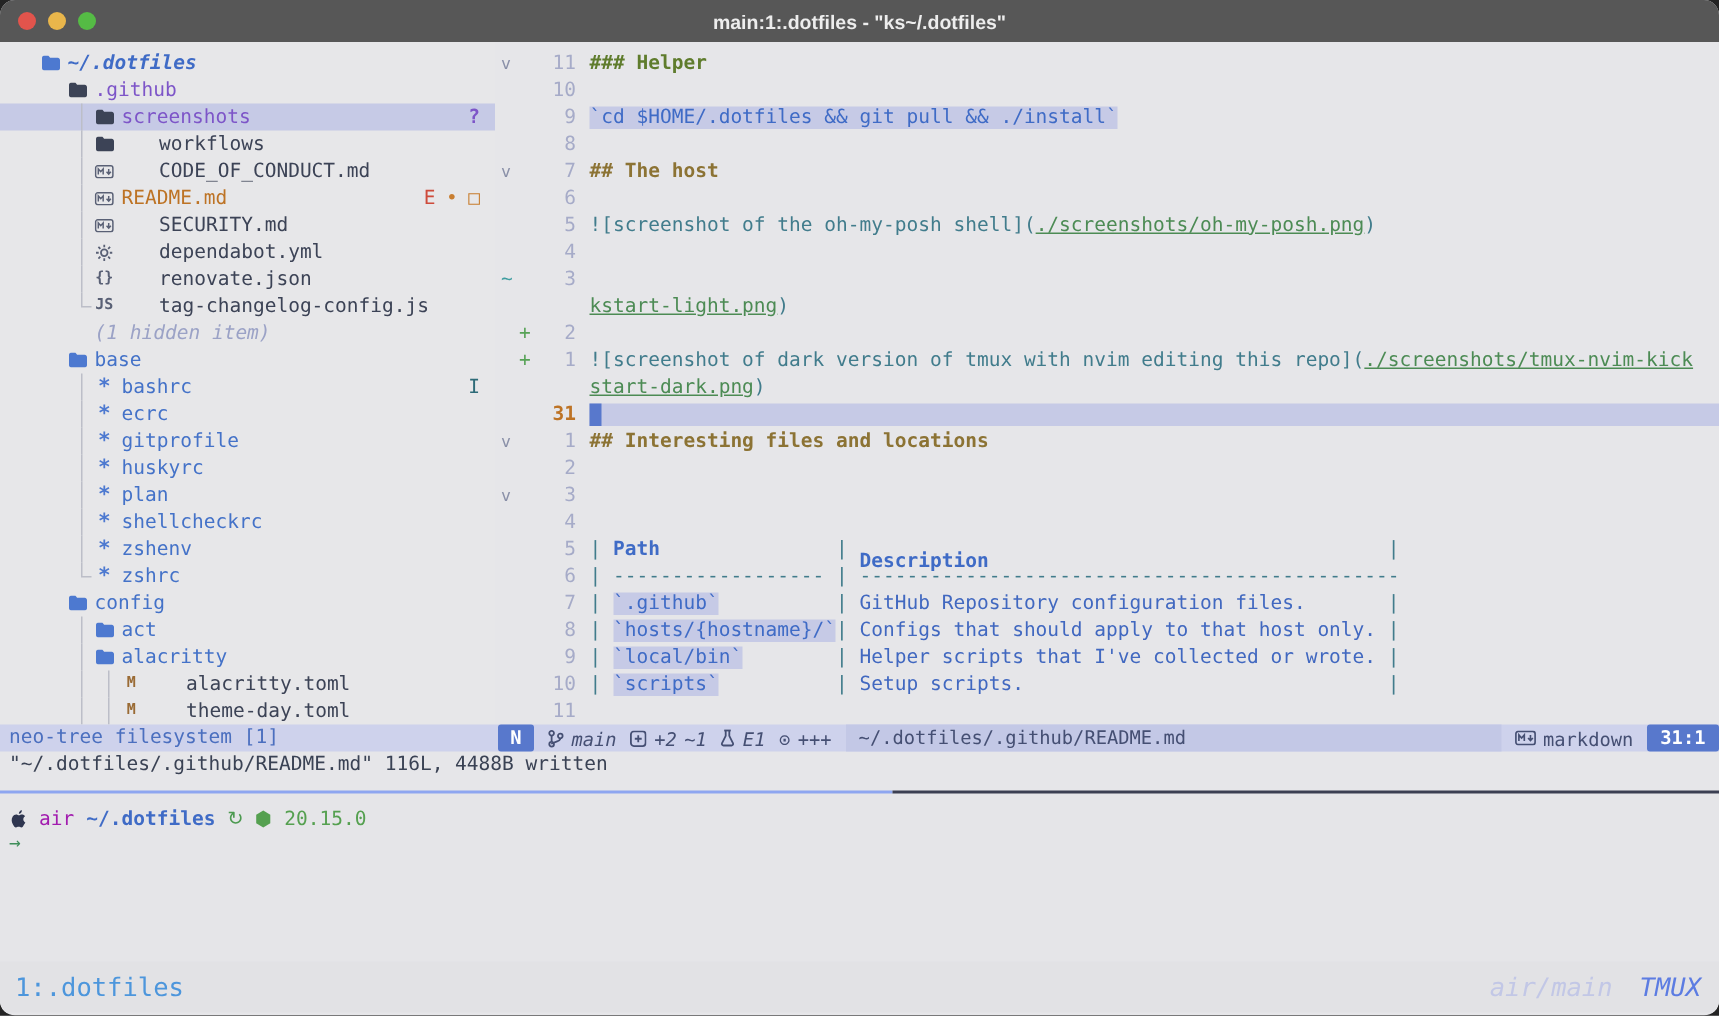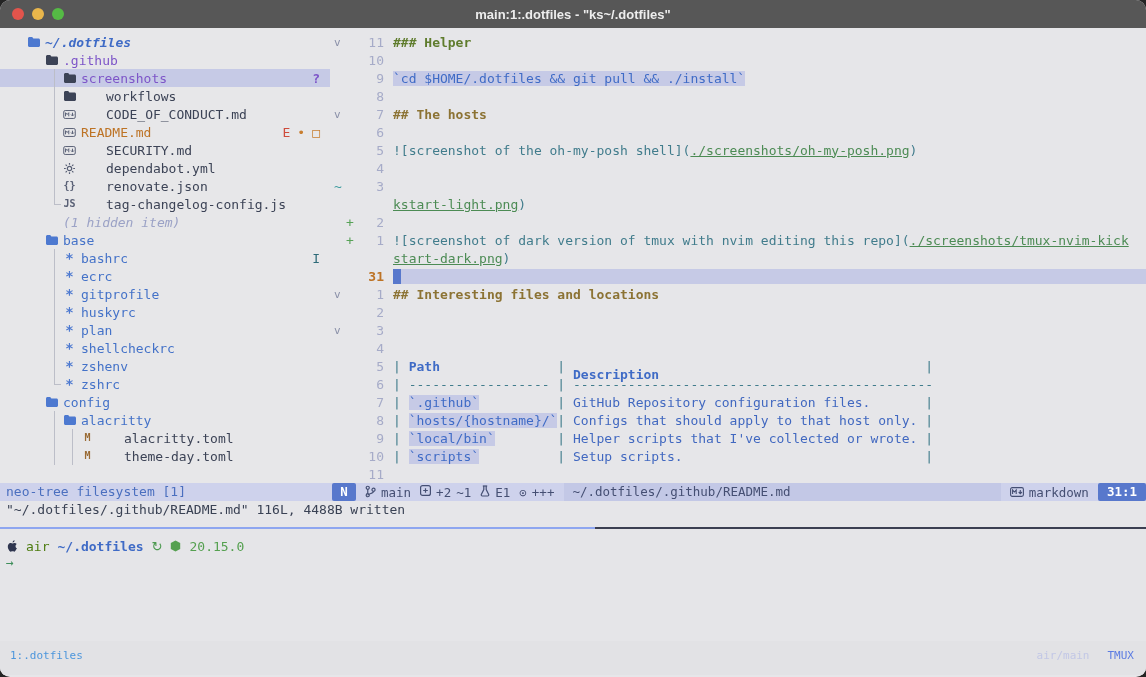--- a/index.html
+++ b/index.html
@@ -53,41 +53,41 @@
   .c-md{color:#417C8C;}
   .c-link{color:#4C8B54;text-decoration:underline;}
   .c-code{color:#3F6BC6;background:#C6CAE6;}
   .c-pipe,.c-sep{color:#417C8C;}
   .c-th{color:#3F6BC6;font-weight:bold;}
   .c-desc{color:#4168C0;}
   .cell{display:inline-block;white-space:pre;}
   
   .statusline{height:18px;flex:none;background:#CED2EC;display:flex;align-items:center;color:#454F73;font-size:12.5px;}
   .mode{width:24px;height:18px;flex:none;background:#5878CC;color:#fff;font-weight:bold;text-align:center;line-height:18px;border-radius:2px;margin-left:2px;}
-  .slgroup{display:flex;align-items:flex-start;gap:5px;margin-left:9px;flex:none;white-space:pre;}
+  .slgroup{display:flex;align-items:center;gap:5px;margin-left:9px;flex:none;white-space:pre;font-style:italic;}
   .slicon{display:inline-flex;align-items:center;}
   .chip{flex:1;height:18px;line-height:18px;background:#C3C8E6;margin-left:10px;padding-left:8px;overflow:hidden;white-space:pre;}
   .ftgroup{display:flex;align-items:center;gap:5px;margin:0 9px;flex:none;}
   .pos{height:18px;line-height:18px;background:#5878CC;color:#fff;font-weight:bold;padding:0 9px;border-radius:2px;flex:none;}
   
   .cmdline{height:18px;line-height:18px;padding-left:6px;color:#3A4254;background:#E6E6E9;white-space:pre;font-size:13px;}
   .spacer8{height:8px;background:#E6E6E9;}
   .divider{height:2px;display:flex;}
   .div-l{width:595px;background:#8EA6F0;}
   .div-r{flex:1;background:#3B3F52;}
   .shell{height:146px;background:#E5E5E8;display:flex;flex-direction:column;font-size:13px;}
   .prompt{height:18px;margin-top:8px;padding-left:6px;display:flex;align-items:center;gap:8px;white-space:pre;}
-  .p-host{color:#4d7c0f;}
+  .p-host{color:#a21caf;}
   .p-path{color:#3F6BC6;font-weight:bold;}
   .p-sync{color:#4C9A50;font-family:"DejaVu Sans",sans-serif;}
   .p-ver{color:#55A050;}
   .parrow{height:18px;padding-left:6px;color:#3E8E5A;}
-  .tmuxbar{margin-top:auto;height:34px;background:#E2E2E5;display:flex;align-items:flex-start;padding:8px 12px 0 10px;box-sizing:border-box;font-size:11px;white-space:pre;}
+  .tmuxbar{margin-top:auto;height:34px;background:#E2E2E5;display:flex;align-items:flex-start;padding:8px 12px 0 10px;box-sizing:border-box;font-size:17px;white-space:pre;}
   .tmux-left{color:#4D96DC;}
-  .tmux-right{margin-left:auto;display:flex;gap:18px;}
+  .tmux-right{margin-left:auto;display:flex;gap:18px;font-style:italic;}
   .tmux-session{color:#C2C7E6;}
   .tmux-label{color:#5C7CE2;}
 </style>
 </head>
 <body>
 
 <div class="window">
 
   <div class="titlebar">
     <div class="lights">
@@ -143,34 +143,37 @@
           <div class="tree-row"><i class="guide" style="left: 54px;"></i><span class="pad" style="width: 63px;"></span><span class="ticon txt col-blue" style="font-size: 14px;">*</span><span class="lab blue">huskyrc</span></div>
           <div class="tree-row"><i class="guide" style="left: 54px;"></i><span class="pad" style="width: 63px;"></span><span class="ticon txt col-blue" style="font-size: 14px;">*</span><span class="lab blue">plan</span></div>
           <div class="tree-row"><i class="guide" style="left: 54px;"></i><span class="pad" style="width: 63px;"></span><span class="ticon txt col-blue" style="font-size: 14px;">*</span><span class="lab blue">shellcheckrc</span></div>
           <div class="tree-row"><i class="guide" style="left: 54px;"></i><span class="pad" style="width: 63px;"></span><span class="ticon txt col-blue" style="font-size: 14px;">*</span><span class="lab blue">zshenv</span></div>
           <div class="tree-row"><i class="corner-v" style="left: 54px;"></i><i class="corner-h" style="left: 54px;"></i><span class="pad" style="width: 63px;"></span><span class="ticon txt col-blue" style="font-size: 14px;">*</span><span class="lab blue">zshrc</span></div>
           <div class="tree-row"><span class="pad" style="width: 45px;"></span><span class="ticon col-blue"><svg width="12" height="10" viewBox="0 0 12 10">
                 <path d="M0 1.5C0 .7.7 0 1.5 0h2.7l1.2 1.5h5.1c.8 0 1.5.7 1.5 1.5v5.5c0 .8-.7 1.5-1.5 1.5h-9C.7 10 0 9.3 0 8.5z" fill="currentColor"></path>
               </svg></span><span class="lab blue">config</span></div>
           <div class="tree-row"><i class="guide" style="left: 54px;"></i><span class="pad" style="width: 63px;"></span><span class="ticon col-blue"><svg width="12" height="10" viewBox="0 0 12 10">
                 <path d="M0 1.5C0 .7.7 0 1.5 0h2.7l1.2 1.5h5.1c.8 0 1.5.7 1.5 1.5v5.5c0 .8-.7 1.5-1.5 1.5h-9C.7 10 0 9.3 0 8.5z" fill="currentColor"></path>
+              </svg></span><span class="lab blue">act</span></div>
+          <div class="tree-row"><i class="guide" style="left: 54px;"></i><span class="pad" style="width: 63px;"></span><span class="ticon col-blue"><svg width="12" height="10" viewBox="0 0 12 10">
+                <path d="M0 1.5C0 .7.7 0 1.5 0h2.7l1.2 1.5h5.1c.8 0 1.5.7 1.5 1.5v5.5c0 .8-.7 1.5-1.5 1.5h-9C.7 10 0 9.3 0 8.5z" fill="currentColor"></path>
               </svg></span><span class="lab blue">alacritty</span></div>
           <div class="tree-row"><i class="guide" style="left: 54px;"></i><i class="guide" style="left: 72px;"></i><span class="pad" style="width: 81px;"></span><span class="ticon txt col-brown">M</span><span class="lab plain">alacritty.toml</span></div>
           <div class="tree-row"><i class="guide" style="left: 54px;"></i><i class="guide" style="left: 72px;"></i><span class="pad" style="width: 81px;"></span><span class="ticon txt col-brown">M</span><span class="lab plain">theme-day.toml</span></div>
         </div>
       <div class="winbar">neo-tree filesystem [1]</div>
     </div>
 
     <div class="editor">
       <div class="elines">
           <div class="eline"><span class="gcol1">v</span><span class="gcol2"></span><span class="num">11</span><span class="etext"><span class="c-h3">### Helper</span></span></div>
           <div class="eline"><span class="gcol1"></span><span class="gcol2"></span><span class="num">10</span><span class="etext"></span></div>
           <div class="eline"><span class="gcol1"></span><span class="gcol2"></span><span class="num">9</span><span class="etext"><span class="c-code">`cd $HOME/.dotfiles &amp;&amp; git pull &amp;&amp; ./install`</span></span></div>
           <div class="eline"><span class="gcol1"></span><span class="gcol2"></span><span class="num">8</span><span class="etext"></span></div>
-          <div class="eline"><span class="gcol1">v</span><span class="gcol2"></span><span class="num">7</span><span class="etext"><span class="c-h2">## The hosts</span></span></div>
+          <div class="eline"><span class="gcol1">v</span><span class="gcol2"></span><span class="num">7</span><span class="etext"><span class="c-h2">## The host</span></span></div>
           <div class="eline"><span class="gcol1"></span><span class="gcol2"></span><span class="num">6</span><span class="etext"></span></div>
           <div class="eline"><span class="gcol1"></span><span class="gcol2"></span><span class="num">5</span><span class="etext"><span class="c-md">![screenshot of the oh-my-posh shell](</span><span class="c-link">./screenshots/oh-my-posh.png</span><span class="c-md">)</span></span></div>
           <div class="eline"><span class="gcol1"></span><span class="gcol2"></span><span class="num">4</span><span class="etext"></span></div>
           <div class="eline"><span class="gcol1 chg">~</span><span class="gcol2"></span><span class="num">3</span></div>
           <div class="eline"><span class="gcol1"></span><span class="gcol2"></span><span class="num"></span><span class="etext"><span class="c-link">kstart-light.png</span><span class="c-md">)</span></span></div>
           <div class="eline"><span class="gcol1"></span><span class="gcol2">+</span><span class="num">2</span><span class="etext"></span></div>
           <div class="eline"><span class="gcol1"></span><span class="gcol2">+</span><span class="num">1</span><span class="etext"><span class="c-md">![screenshot of dark version of tmux with nvim editing this repo](</span><span class="c-link">./screenshots/tmux-nvim-kick</span></span></div>
           <div class="eline"><span class="gcol1"></span><span class="gcol2"></span><span class="num"></span><span class="etext"><span class="c-link">start-dark.png</span><span class="c-md">)</span></span></div>
           <div class="eline cursorline"><span class="gcol1"></span><span class="gcol2"></span><span class="num cur">31</span><span class="etext"><span class="cursor"></span></span></div>
           <div class="eline"><span class="gcol1">v</span><span class="gcol2"></span><span class="num">1</span><span class="etext"><span class="c-h2">## Interesting files and locations</span></span></div>

